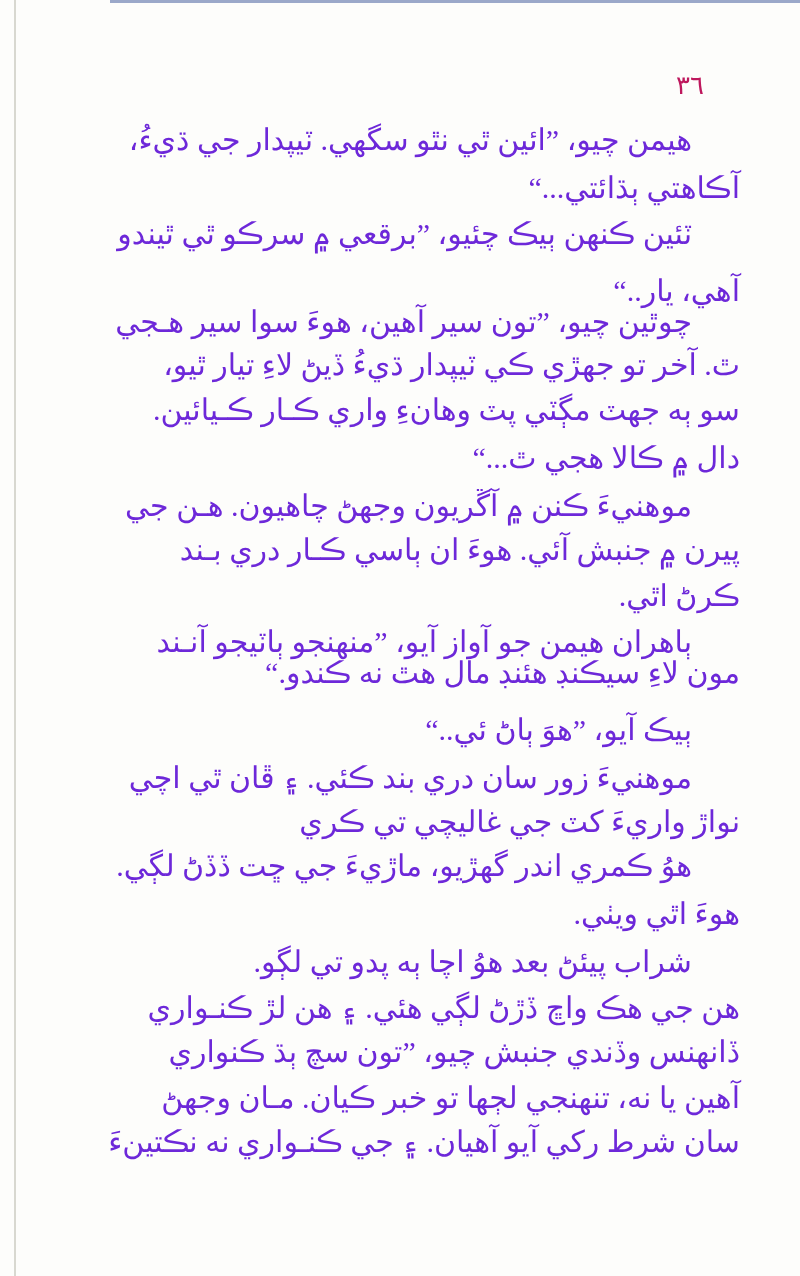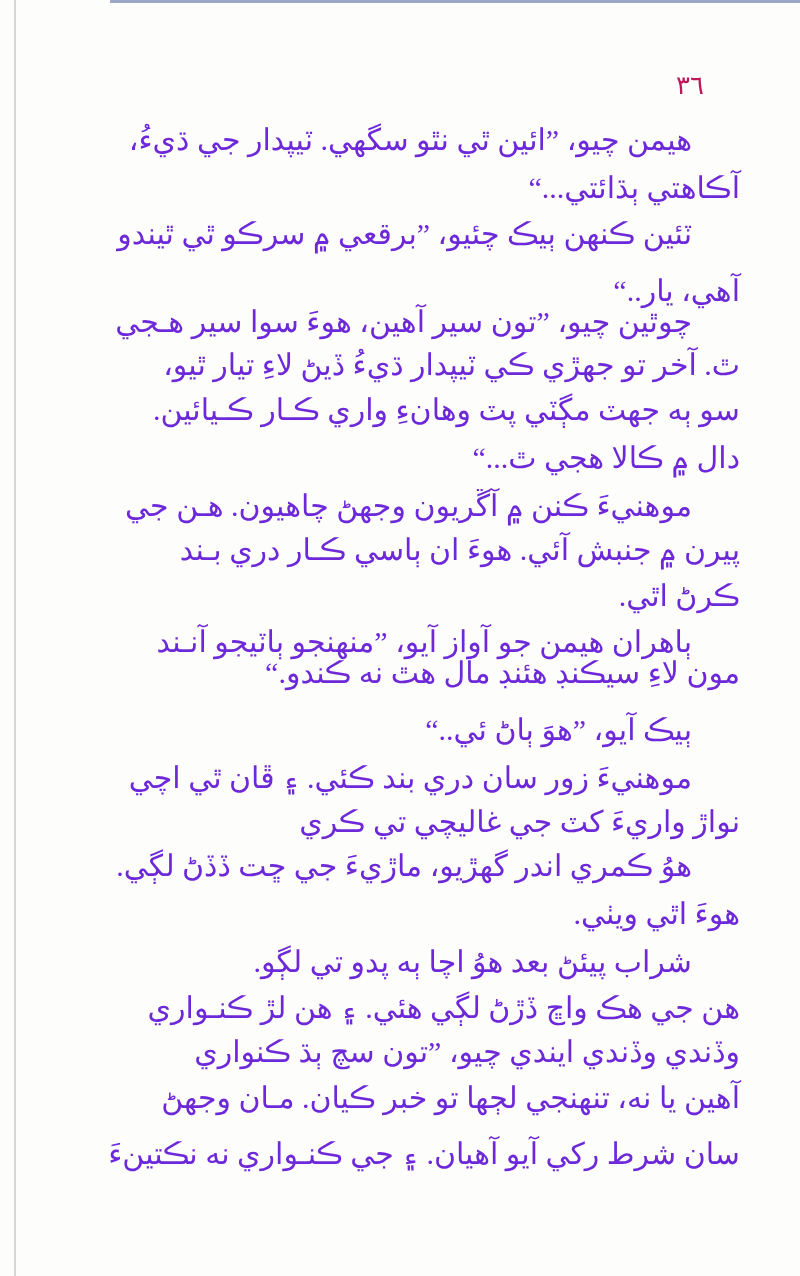--- a/index.html
+++ b/index.html
@@ -87,17 +87,17 @@
       <div class="line" style="top: 456px;">ڪرڻ اٿي.</div>
       <div class="line indent" style="top: 502px;">ٻاهران هيمن جو آواز آيو، ”منهنجو ٻاٽيجو آنـند</div>
       <div class="line" style="top: 533px;">مون لاءِ سيڪنڊ هئنڊ مال هٿ نه ڪندو.“</div>
       <div class="line indent" style="top: 590px;">ٻيڪ آيو، ”هوَ ٻاڻ ئي..“</div>
       <div class="line indent" style="top: 638px; margin-left: 32px;">موهنيءَ زور سان دري بند ڪئي. ۽ ڦان ٿي اچي</div>
       <div class="line" style="top: 682px;">نواڙ واريءَ کٽ جي غاليچي تي ڪري</div>
       <div class="line indent" style="top: 726px;">هوُ ڪمري اندر گهڙيو، ماڙيءَ جي ڇت ڏڏڻ لڳي.</div>
       <div class="line" style="top: 774px;">هوءَ اٿي ويٺي.</div>
       <div class="line indent" style="top: 822px; margin-left: 48px;">شراب پيئڻ بعد هوُ اچا ٻه پدو تي لڳو.</div>
       <div class="line" style="top: 868px;">هن جي هڪ واڇ ڏڙڻ لڳي هئي. ۽ هن لڙ ڪنـواري</div>
-      <div class="line" style="top: 912px;">وڏندي وڏندي ايندي چيو، ”تون سچ ٻڌ ڪنواري</div>
+      <div class="line" style="top: 912px;">ڏانهنس وڏندي جنبش چيو، ”تون سچ ٻڌ ڪنواري</div>
       <div class="line" style="top: 958px;">آهين يا نه، تنهنجي لڄها تو خبر ڪيان. مـان وجهڻ</div>
-      <div class="line" style="top: 1002px; margin-top: 12px;">سان شرط رکي آيو آهيان. ۽ جي ڪنـواري نه نڪتينءَ</div>
+      <div class="line" style="top: 1002px;">سان شرط رکي آيو آهيان. ۽ جي ڪنـواري نه نڪتينءَ</div>
     </div>
 </div>
 
 </body></html>

